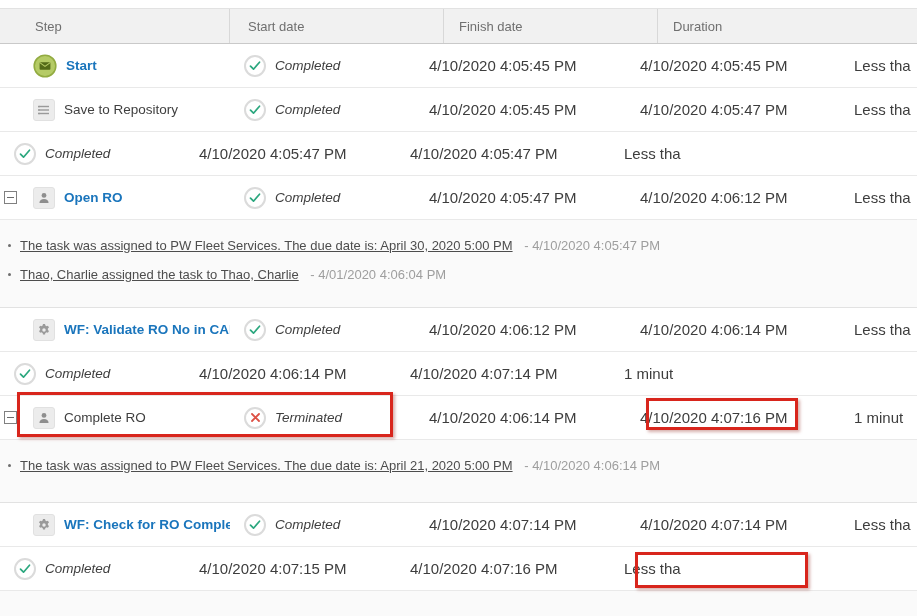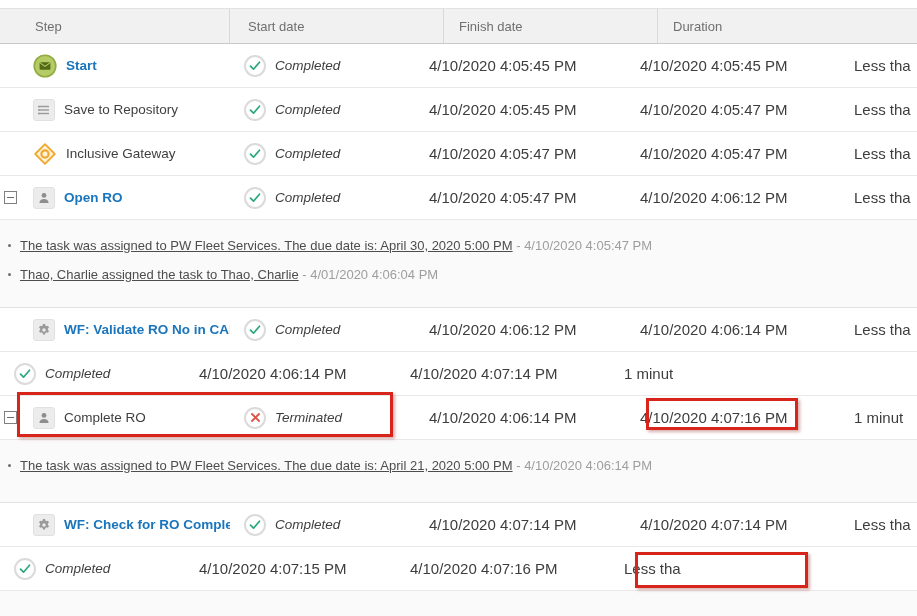--- a/index.html
+++ b/index.html
@@ -52,21 +52,21 @@
   
   .badge{width:22px;height:22px;border:2px solid #dbdbdb;border-radius:50%;background:#fff;box-sizing:border-box;
     display:inline-flex;align-items:center;justify-content:center;flex:none;}
   .status-text{margin-left:9px;font-size:13.5px;color:#3f3f3f;}
 
   
   .notes{background:#fafafa;border-bottom:1px solid #e2e2e2;box-sizing:border-box;padding:17px 0 0 8px;}
   .note-line{display:flex;align-items:flex-start;margin-bottom:12px;font-size:13px;line-height:17px;}
   .note-dot{width:3px;height:3px;border-radius:50%;background:#6e6e6e;margin:7px 9px 0 0;flex:none;}
   .note-text{color:#4d4d4d;text-decoration:underline;}
-  .note-time{color:#9e9e9e;}
+  .note-time{color:#9e9e9e;padding-left:8px;}
 
   .bottom-filler{background:#fafafa;height:25px;}
 
   
   .hl-box{position:absolute;border:3px solid #d8251c;box-sizing:border-box;
     box-shadow:2px 2px 3px rgba(140,30,20,0.35);pointer-events:none;}
 </style>
 </head>
 <body>
 
@@ -138,29 +138,20 @@
           <span class="date-text">4/10/2020 4:05:45 PM</span>
         </div>
         <div class="cell c-finish">
           <span class="date-text">4/10/2020 4:05:47 PM</span>
         </div>
         <div class="cell c-duration">
           <span class="dur-text">Less tha</span>
         </div>
       </div>
       <div class="row">
-        <div class="cell c-step">
-          <span class="ic">
-            <svg width="24" height="24" viewBox="0 0 24 24">
-              <path d="M12 2.2 L21.8 12 L12 21.8 L2.2 12 Z" fill="#fdf4d7" stroke="#f2a731" stroke-width="1.8" stroke-linejoin="round"></path>
-              <circle cx="12" cy="12" r="3.6" fill="none" stroke="#f2a731" stroke-width="2.2"></circle>
-            </svg>
-          </span>
-          <span class="step-label">Inclusive Gateway</span>
-        </div>
         <div class="cell c-status">
           <span class="badge">
             <svg width="12" height="10" viewBox="0 0 12 10">
               <path d="M1.5 5.2l3 3 6-7" stroke="#2ba77e" stroke-width="1.7" fill="none" stroke-linecap="round" stroke-linejoin="round"></path>
             </svg>
           </span>
           <span class="status-text">Completed</span>
         </div>
         <div class="cell c-start">
           <span class="date-text">4/10/2020 4:05:47 PM</span>

